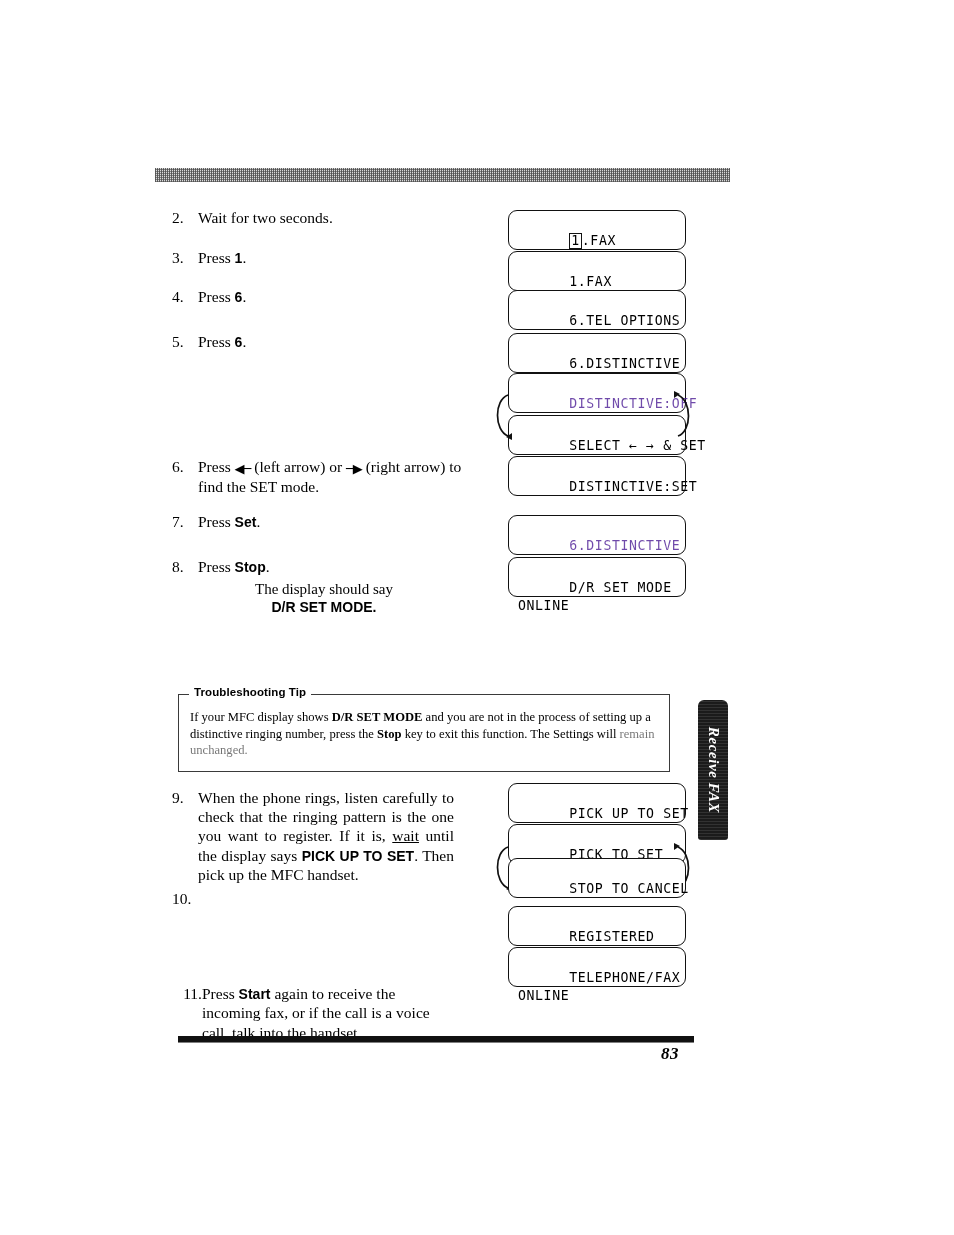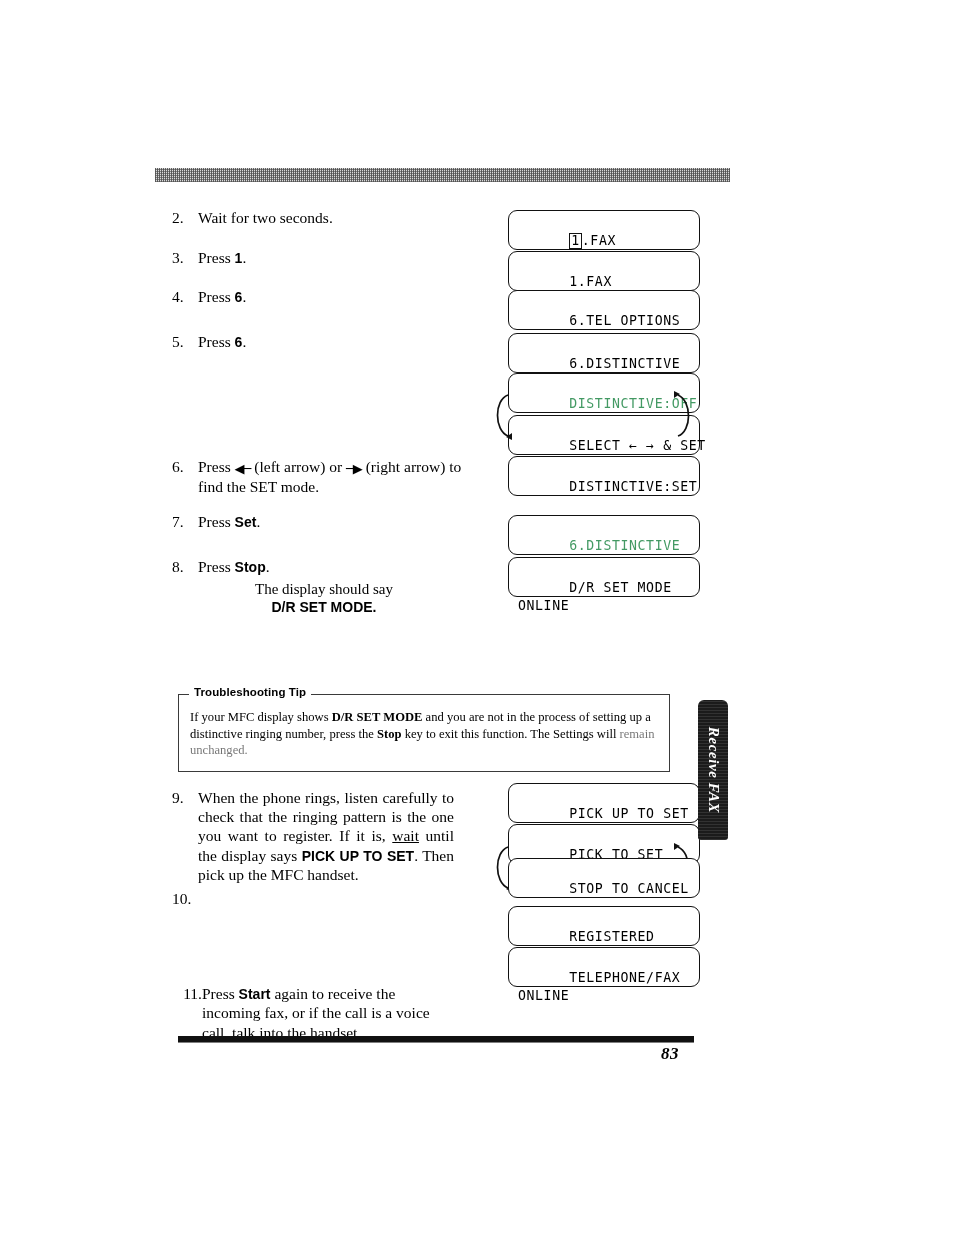--- a/index.html
+++ b/index.html
@@ -107,40 +107,40 @@
     position:absolute;left:11px;top:14px;right:9px;
     font-size:12.6px;line-height:1.33;
   }
   .tip-body b{font-family:"Liberation Serif",serif;font-weight:bold;}
   .tip-faded{opacity:.55;}
 
   
   .lcds{position:absolute;left:0;top:0;}
   .lcd{
     position:absolute;
-    width:192px;height:40px;
+    width:178px;height:40px;
     border:1.6px solid #111;
     border-radius:9px;
     background:#fff;
     box-sizing:border-box;
     padding:4px 0 0 9px;
     font-family:"DejaVu Sans Mono","Liberation Mono",monospace;
     font-size:13.2px;
     line-height:1.32;
     letter-spacing:.6px;
     white-space:pre;
   }
   .lcd .boxed{
     display:inline-block;
     border:1.3px solid #111;
     padding:0 1px;
     line-height:1;
     margin-right:0px;
   }
-  .lcd .faint{color:#15803d;opacity:.8;}
+  .lcd .faint{color:#4c1d95;opacity:.8;}
 
   
   .cycle{position:absolute;pointer-events:none;}
   .cycle svg{display:block;overflow:visible;}
 </style>
 </head>
 <body>
 
 <div class="page">
 

